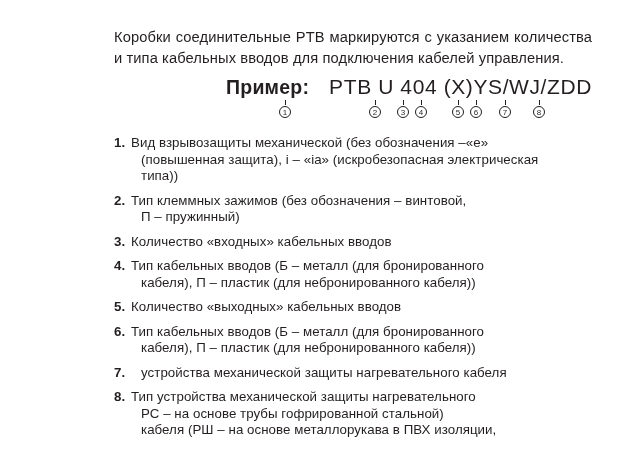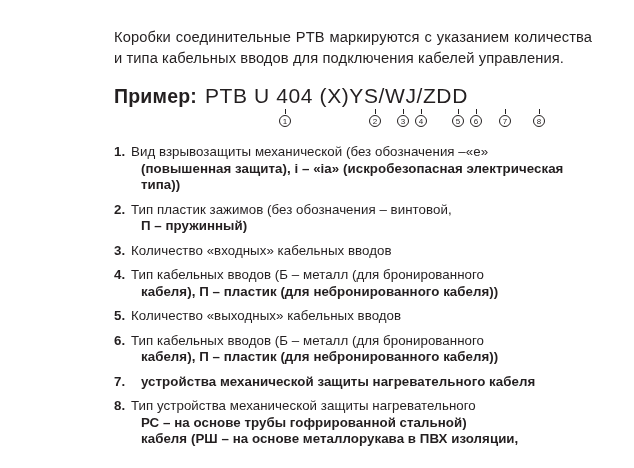--- a/index.html
+++ b/index.html
@@ -30,22 +30,23 @@
     text-align-last: left;
     letter-spacing: 0.1px;
     margin: 15px 0 6px 0;
     width: 478px;
   }
 
   
   .example-row {
     display: flex;
     align-items: baseline;
-    gap: 8px;
-    margin-top: 15px;
+    gap: 20px;
+    margin-top: 6px;
+    justify-content: flex-end;
   }
   .example-label {
     font-size: 19.5px;
     font-weight: bold;
     letter-spacing: 0.2px;
     white-space: nowrap;
   }
   .example-code {
     font-size: 21px;
     letter-spacing: 0.6px;
@@ -103,21 +104,20 @@
   }
   .item-text {
     font-size: 13.3px;
     line-height: 16.5px;
     letter-spacing: 0.05px;
     text-indent: 0;
   }
   .item-text .cont {
     display: block;
     padding-left: 10px;
-    font-weight: bold;
   }
 </style>
 </head>
 <body>
 
 <div class="page">
 
   <p class="intro">Коробки соединительные PTB маркируются с указанием количества и типа кабельных вводов для подключения кабелей управления.</p>
 
   <div class="example-row">
@@ -167,21 +167,21 @@
       <span class="item-text">
         <span>Вид взрывозащиты механической (без обозначения –«е»</span>
         <span class="cont">(повышенная защита), i – «ia» (искробезопасная электрическая</span>
         <span class="cont">типа))</span>
       </span>
     </div>
 
     <div class="item">
       <span class="item-num">2.</span>
       <span class="item-text">
-        <span>Тип пластик зажимов (без обозначения – винтовой,</span>
+        <span>Тип клеммных зажимов (без обозначения – винтовой,</span>
         <span class="cont">П – пружинный)</span>
       </span>
     </div>
 
     <div class="item">
       <span class="item-num">3.</span>
       <span class="item-text">
         <span>Количество «входных» кабельных вводов</span>
       </span>
     </div>

